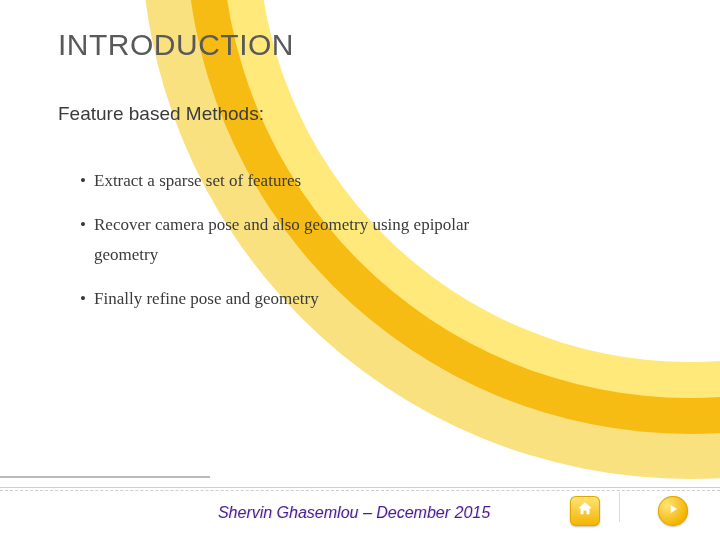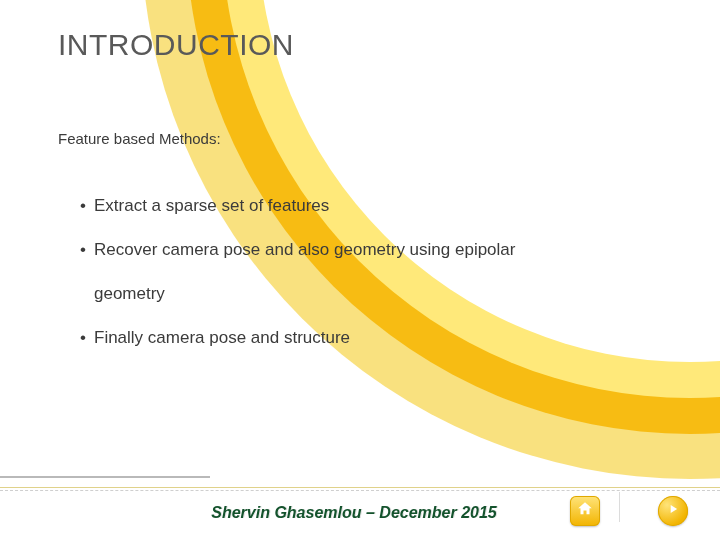--- a/index.html
+++ b/index.html
@@ -29,50 +29,51 @@
     position: absolute;
     top: 28px;
     left: 58px;
     font-size: 30px;
     letter-spacing: 0.5px;
     color: #595959;
     font-weight: 400;
   }
   .subtitle {
     position: absolute;
-    top: 130px;
+    top: 103px;
     left: 58px;
-    font-size: 15px;
+    font-size: 19px;
     color: #3b3b3b;
   }
   .bullets {
     position: absolute;
-    top: 173px;
+    top: 148px;
     left: 80px;
     right: 60px;
+    font-family: Liberation Serif, serif;
   }
   .bullets li {
     list-style: none;
     font-size: 17px;
     color: #3b3b3b;
     line-height: 1.3;
     margin: 22px 0;
     padding-left: 14px;
     position: relative;
   }
   .bullets li::before {
     content: "•";
     position: absolute;
     left: 0;
     top: 0;
     color: #3b3b3b;
   }
   .bullets li .cont {
     display: block;
-    margin-top: 22px;
+    margin-top: 8px;
     padding-left: 0;
   }
 
   
   .foot-rule {
     position: absolute;
     left: 0;
     bottom: 52px;
     width: 100%;
     height: 0;
@@ -92,23 +93,23 @@
     height: 30px;
     border-left: 1px solid #dcdcdc;
   }
   .footer-author {
     position: absolute;
     left: 0;
     right: 12px;
     bottom: 18px;
     text-align: center;
     font-size: 16px;
-    font-weight: 700;
+    font-weight: 400;
     font-style: italic;
-    color: #14532d;
+    color: #4c1d95;
     text-shadow: 0 1px 0 #fff, 1px 0 0 #ddd;
   }
 
   .nav-home {
     position: absolute;
     right: 120px;
     bottom: 14px;
     width: 30px;
     height: 30px;
     border-radius: 6px;
@@ -149,21 +150,21 @@
   <h1 class="title">INTRODUCTION</h1>
 
   <div class="subtitle">Feature based Methods:</div>
 
   <ul class="bullets">
     <li>Extract a sparse set of features</li>
     <li>
       <span>Recover camera pose and also geometry using epipolar</span>
       <span class="cont">geometry</span>
     </li>
-    <li>Finally camera pose and structure</li>
+    <li>Finally refine pose and geometry</li>
   </ul>
 
   <div class="foot-rule short"></div>
   <div class="foot-rule"></div>
   <div class="foot-rule dash2"></div>
 
   <div class="footer-author">Shervin Ghasemlou – December 2015</div>
 
   <div class="sep-v"></div>
 

